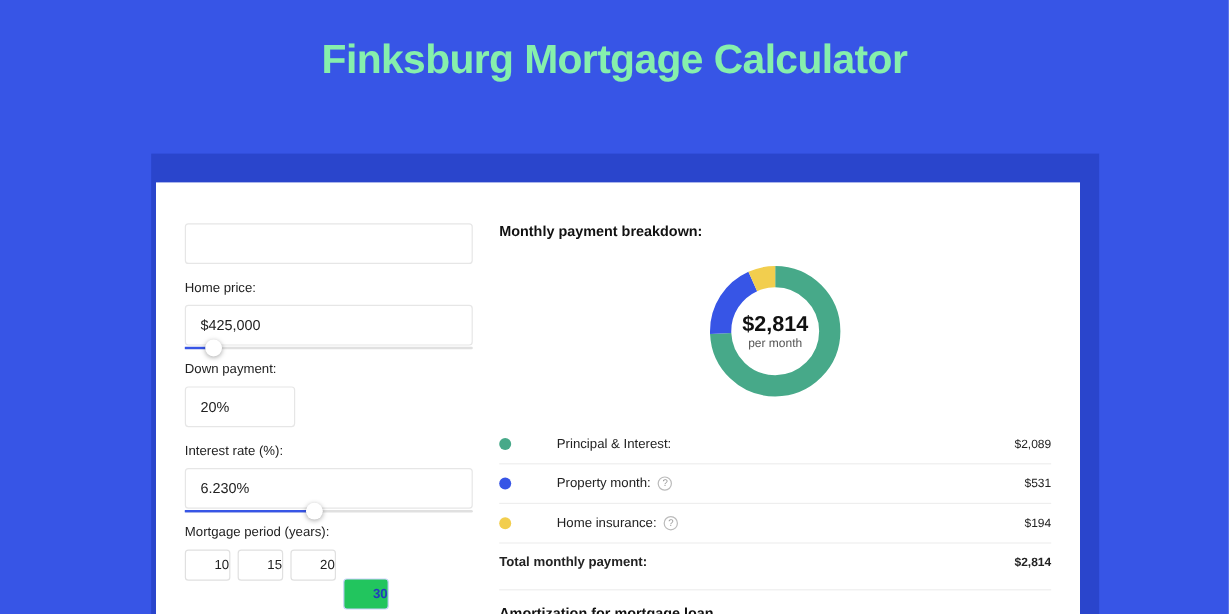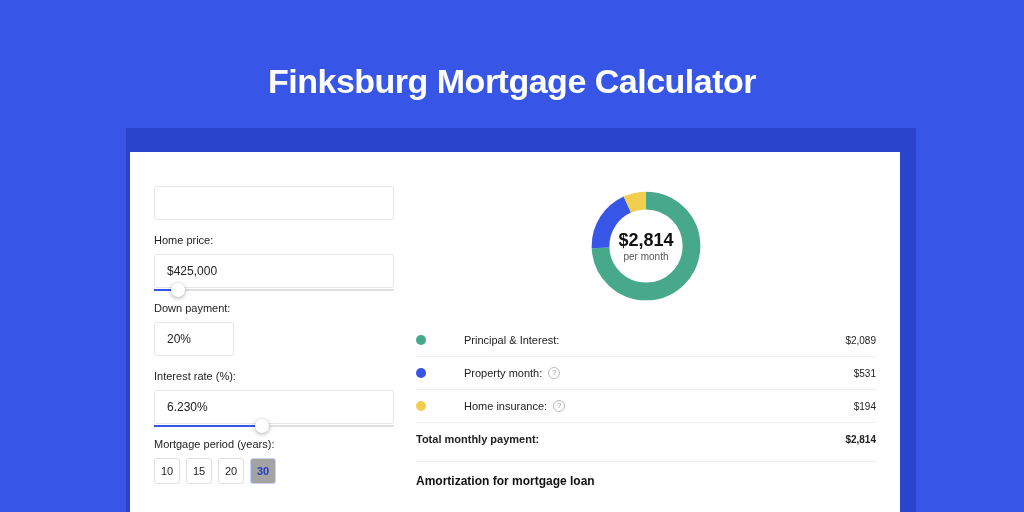--- a/index.html
+++ b/index.html
@@ -3,25 +3,25 @@
 <meta charset="utf-8">
 <style>
   * { box-sizing: border-box; margin: 0; padding: 0; }
   html, body { width: 1024px; height: 512px; overflow: hidden; }
   body {
     font-family: -apple-system, BlinkMacSystemFont, "Segoe UI", Arial, sans-serif;
     background: #3755e6;
     position: relative;
   }
   .page-title {
-    color: #ffffff;
+    color: #86efac;
     font-size: 34px;
     font-weight: 700;
     text-align: center;
-    padding-top: 62px;
+    padding-top: 31px;
     letter-spacing: -0.5px;
   }
   .shadow-panel {
     position: absolute;
     left: 126px;
     top: 128px;
     width: 790px;
     height: 400px;
     background: #2a45cc;
   }
@@ -80,37 +80,39 @@
     top: 50%;
     transform: translate(-50%, -50%);
     width: 14px; height: 14px;
     background: #fff;
     border-radius: 50%;
     box-shadow: 0 1px 4px rgba(0,0,0,0.35);
   }
 
   .down-row { display: flex; gap: 8px; }
   .down-row .amt { flex: 1; position: relative; }
-  .down-row .pct { width: 80px; }
+  .down-row .pct { width: 92px; }
 
   .period-row { display: flex; gap: 6px; }
   .period-btn {
-    width: 26px; height: 26px;
+    width: 38px; height: 26px;
     border: 1px solid #e0e0e0;
     background: #fff;
     border-radius: 3px;
     font-size: 11px;
     color: #222;
     cursor: pointer;
+    text-align: right;
   }
   .period-btn.active {
-    background: #a3a3a3;
+    background: #22c55e;
     border-color: #c9d2fb;
     color: #233bbd;
     font-weight: 600;
+    margin-top: 24px;
   }
 
   .section-head {
     font-size: 12px;
     font-weight: 700;
     color: #111;
     margin-bottom: 16px;
   }
 
   .donut-wrap {
@@ -219,20 +221,21 @@
             <button class="period-btn">10</button>
             <button class="period-btn">15</button>
             <button class="period-btn">20</button>
             <button class="period-btn active">30</button>
           </div>
       </div>
 
     </div>
 
     <div class="right-col">
+      <div class="section-head">Monthly payment breakdown:</div>
 
       <div class="donut-wrap">
         <div class="donut">
           <svg viewBox="0 0 42 42" id="donut-svg">
               <circle cx="21" cy="21" r="15.915" fill="none" stroke="#47a989" stroke-width="6.2" stroke-dasharray="74.2 25.799999999999997" stroke-dashoffset="0"></circle>
               <circle cx="21" cy="21" r="15.915" fill="none" stroke="#3755e6" stroke-width="6.2" stroke-dasharray="18.9 81.1" stroke-dashoffset="-74.2"></circle>
               <circle cx="21" cy="21" r="15.915" fill="none" stroke="#f2ce4e" stroke-width="6.2" stroke-dasharray="6.9 93.1" stroke-dashoffset="-93.1"></circle>
             </svg>
           <div class="donut-center">
             <div class="donut-amount">$2,814</div>

